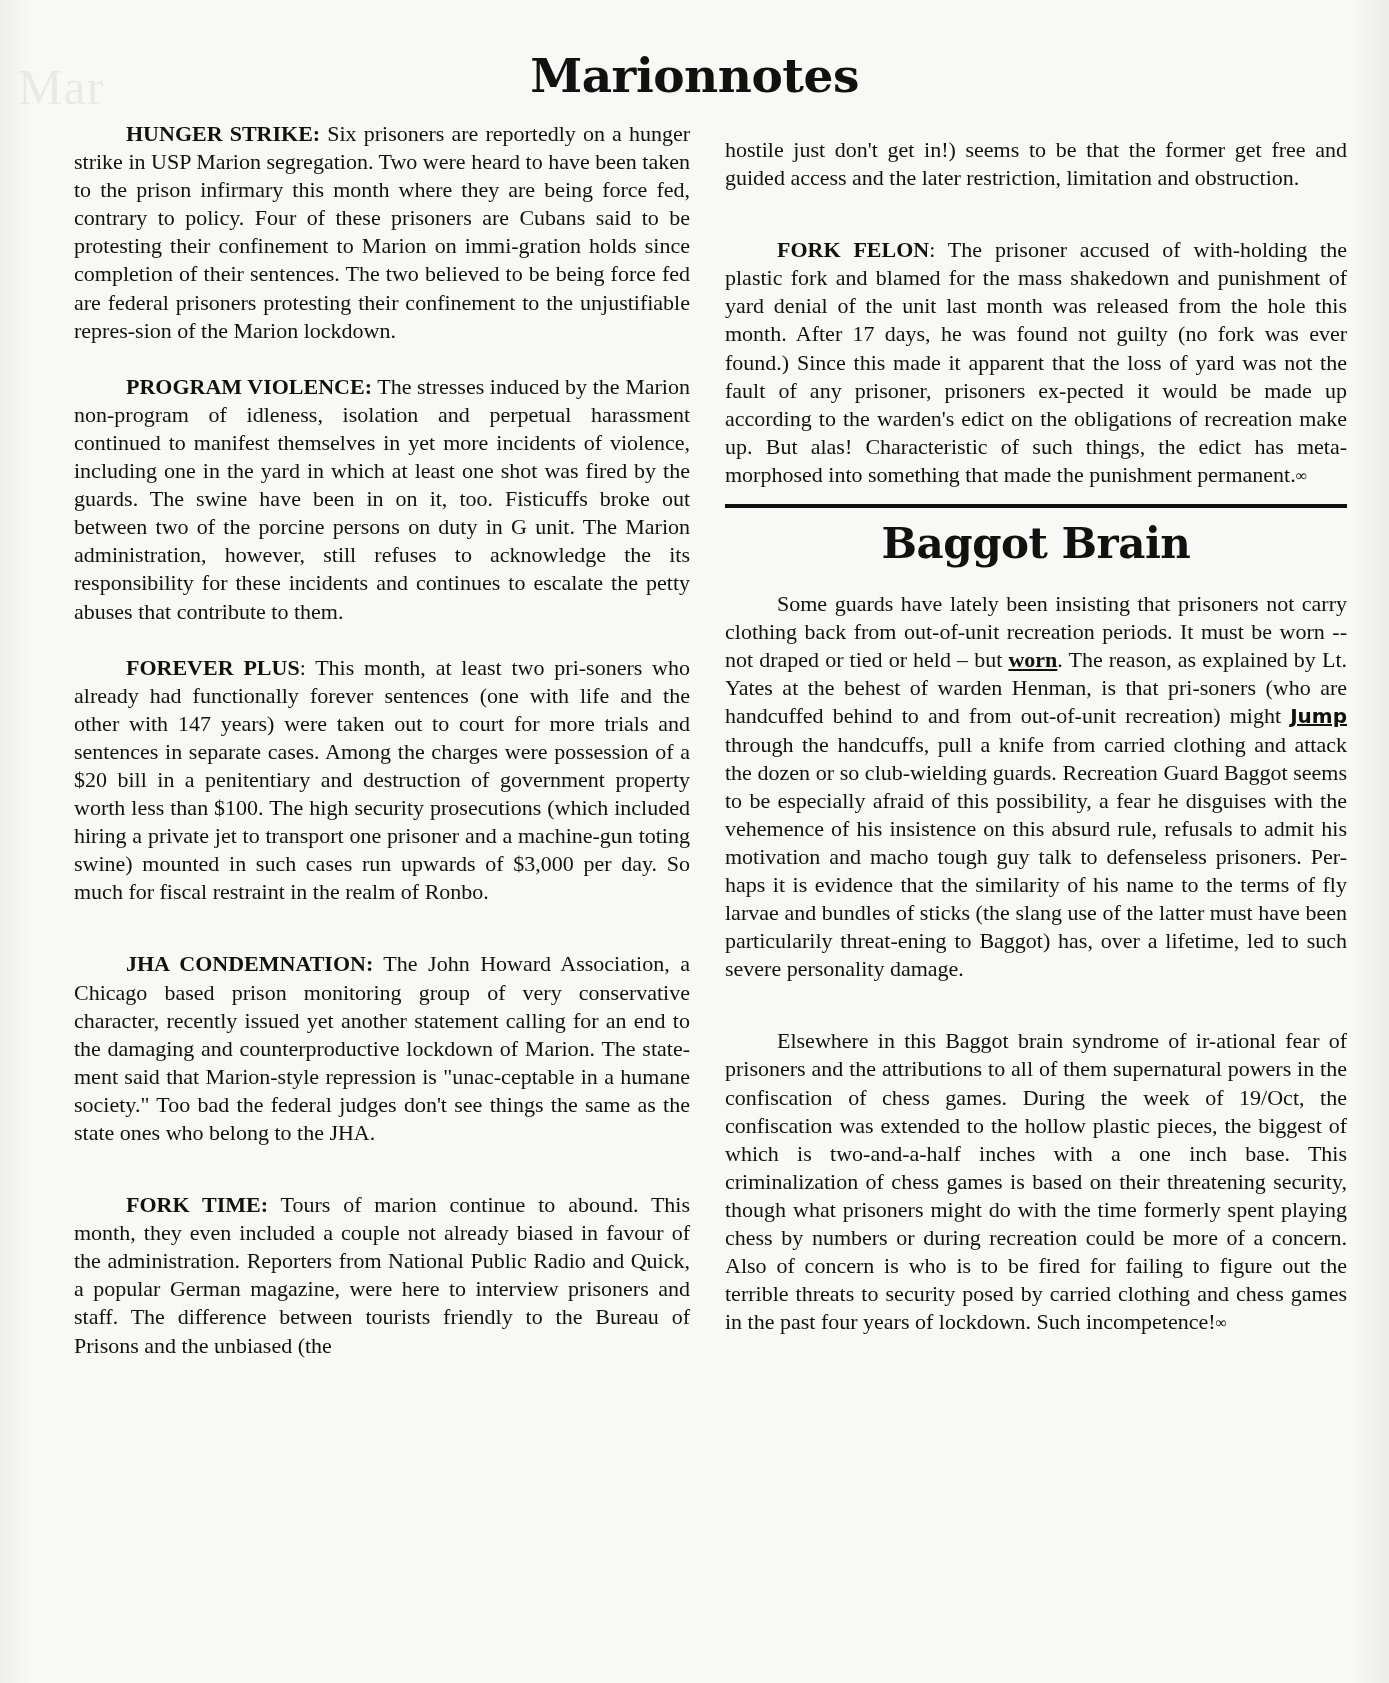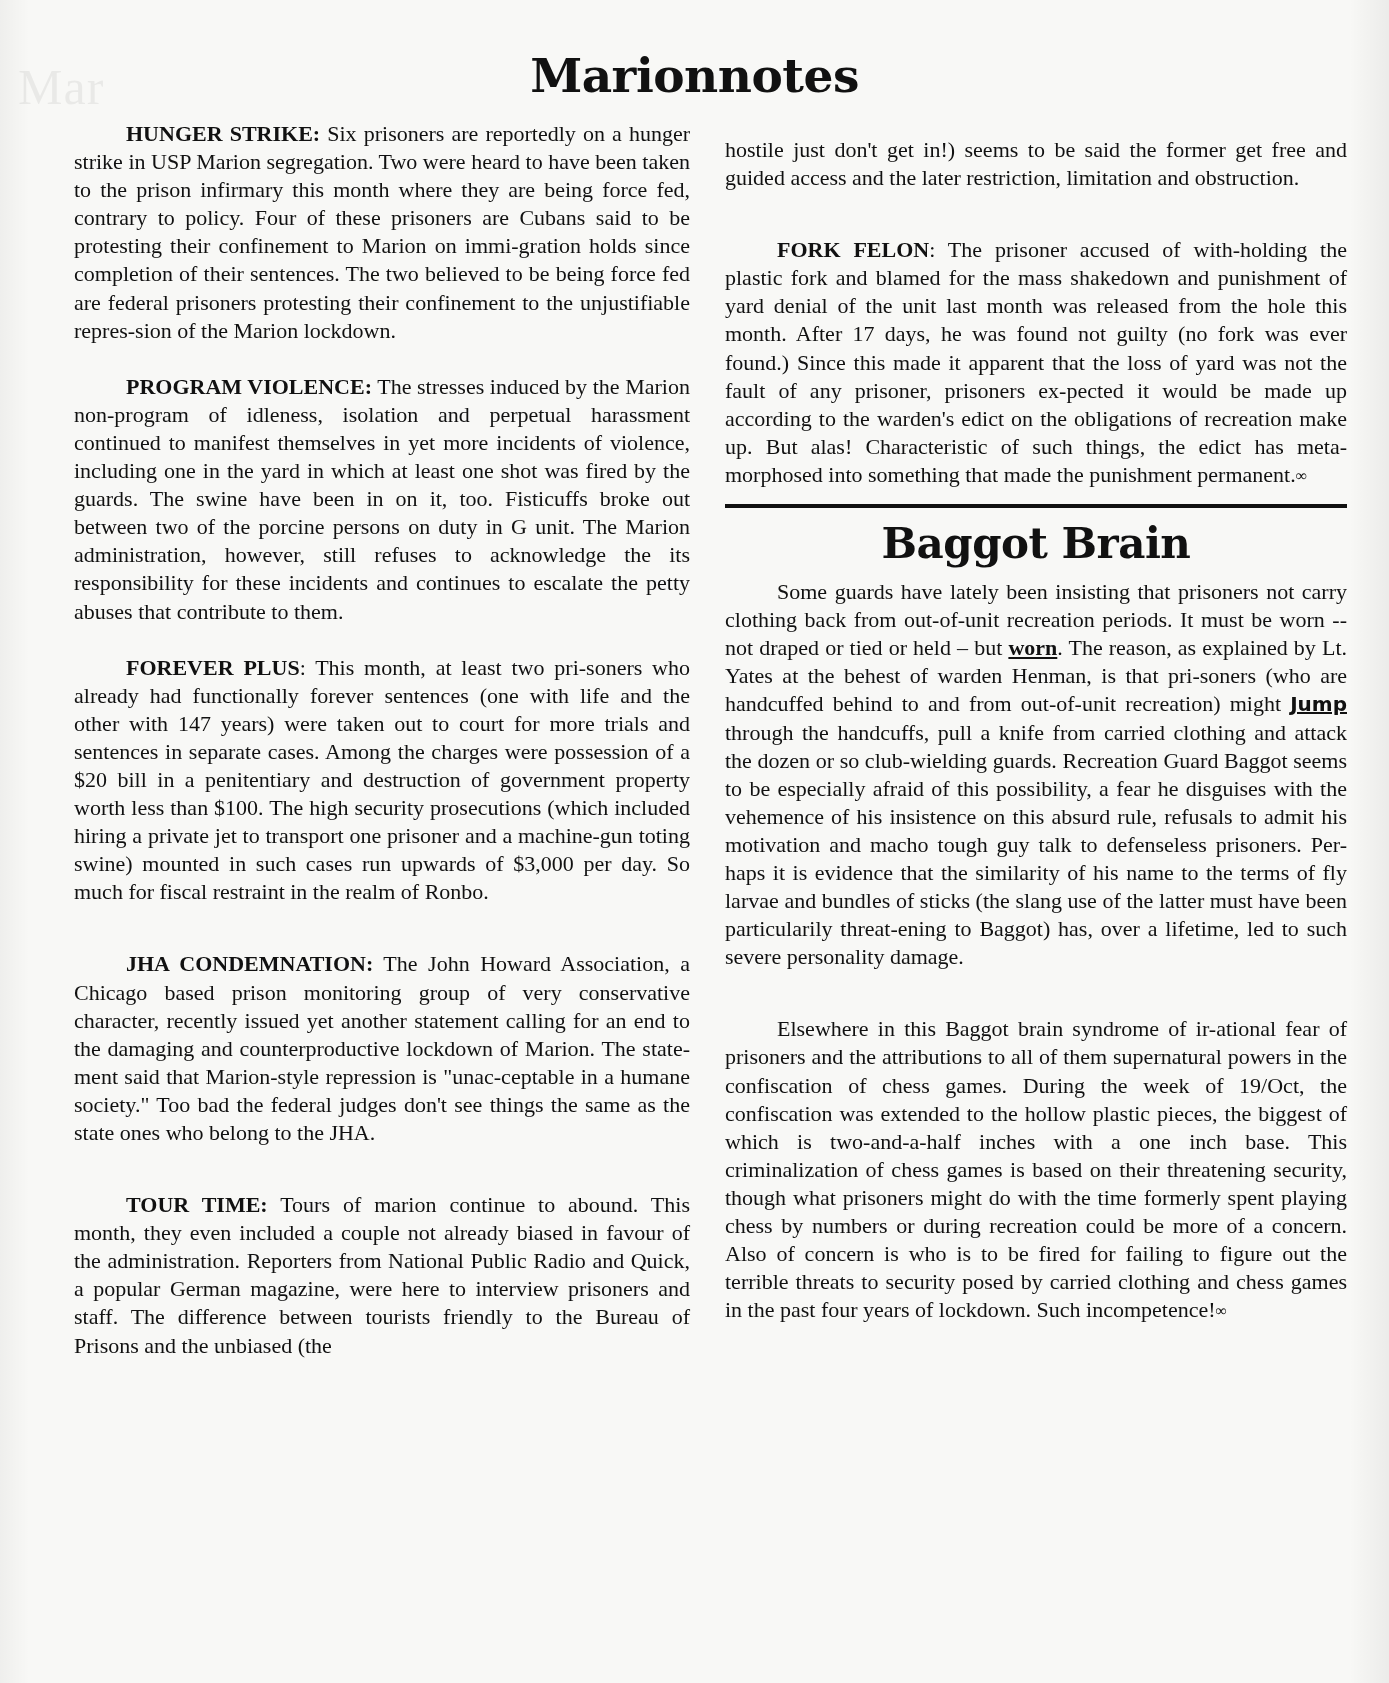--- a/index.html
+++ b/index.html
@@ -77,21 +77,21 @@
       height: 4px;
       background: #111;
       margin: 14px 0 6px 0;
     }
     .subtitle {
       text-align: center;
       font-family: "DejaVu Serif", "Liberation Serif", serif;
       font-weight: bold;
       font-size: 42px;
       line-height: 60px;
-      margin: 0 0 4px 0;
+      margin: 0 0 16px 0;
       letter-spacing: -0.5px;
     }
     .bold-inline {
       font-weight: bold;
       text-decoration: underline;
     }
     .end-mark {
       font-size: 16px;
       vertical-align: 1px;
     }
@@ -115,26 +115,26 @@
   <div class="gap"></div>
   <p class="para indent">
     <span class="heading">FOREVER PLUS</span><span>: This month, at least two pri-soners who already had functionally forever sentences (one with life and the other with 147 years) were taken out to court for more trials and sentences in separate cases. Among the charges were possession of a $20 bill in a penitentiary and destruction of government property worth less than $100. The high security prosecutions (which included hiring a private jet to transport one prisoner and a machine-gun toting swine) mounted in such cases run upwards of $3,000 per day. So much for fiscal restraint in the realm of Ronbo.</span>
   </p>
   <div class="gap" style="height:44px"></div>
   <p class="para indent">
     <span class="heading">JHA CONDEMNATION:</span><span> The John Howard Association, a Chicago based prison monitoring group of very conservative character, recently issued yet another statement calling for an end to the damaging and counterproductive lockdown of Marion. The state-ment said that Marion-style repression is "unac-ceptable in a humane society." Too bad the federal judges don't see things the same as the state ones who belong to the JHA.</span>
   </p>
   <div class="gap" style="height:44px"></div>
   <p class="para indent">
-    <span class="heading">TOUR TIME:</span><span> Tours of marion continue to abound. This month, they even included a couple not already biased in favour of the administration. Reporters from National Public Radio and Quick, a popular German magazine, were here to interview prisoners and staff. The difference between tourists friendly to the Bureau of Prisons and the unbiased (the</span>
+    <span class="heading">FORK TIME:</span><span> Tours of marion continue to abound. This month, they even included a couple not already biased in favour of the administration. Reporters from National Public Radio and Quick, a popular German magazine, were here to interview prisoners and staff. The difference between tourists friendly to the Bureau of Prisons and the unbiased (the</span>
   </p>
 </div>
 
 <div class="column col-right">
-  <p class="para">hostile just don't get in!) seems to be said the former get free and guided access and the later restriction, limitation and obstruction.</p>
+  <p class="para">hostile just don't get in!) seems to be that the former get free and guided access and the later restriction, limitation and obstruction.</p>
   <div class="gap" style="height:44px"></div>
   <p class="para indent">
     <span class="heading">FORK FELON</span><span>: The prisoner accused of with-holding the plastic fork and blamed for the mass shakedown and punishment of yard denial of the unit last month was released from the hole this month. After 17 days, he was found not guilty (no fork was ever found.) Since this made it apparent that the loss of yard was not the fault of any prisoner, prisoners ex-pected it would be made up according to the warden's edict on the obligations of recreation make up. But alas! Characteristic of such things, the edict has meta-morphosed into something that made the punishment permanent.</span><span class="end-mark">∞</span>
   </p>
   <div class="rule"></div>
   <h2 class="subtitle">Baggot Brain</h2>
   <p class="para indent">
     <span>Some guards have lately been insisting that prisoners not carry clothing back from out-of-unit recreation periods. It must be worn -- not draped or tied or held – but </span><span class="bold-inline">worn</span><span>. The reason, as explained by Lt. Yates at the behest of warden Henman, is that pri-soners (who are handcuffed behind to and from out-of-unit recreation) might </span><span class="bold-inline" style="font-family:'DejaVu Sans',sans-serif;font-size:20px">Jump</span><span> through the handcuffs, pull a knife from carried clothing and attack the dozen or so club-wielding guards. Recreation Guard Baggot seems to be especially afraid of this possibility, a fear he disguises with the vehemence of his insistence on this absurd rule, refusals to admit his motivation and macho tough guy talk to defenseless prisoners. Per-haps it is evidence that the similarity of his name to the terms of fly larvae and bundles of sticks (the slang use of the latter must have been particularily threat-ening to Baggot) has, over a lifetime, led to such severe personality damage.</span>
   </p>
   <div class="gap" style="height:44px"></div>

